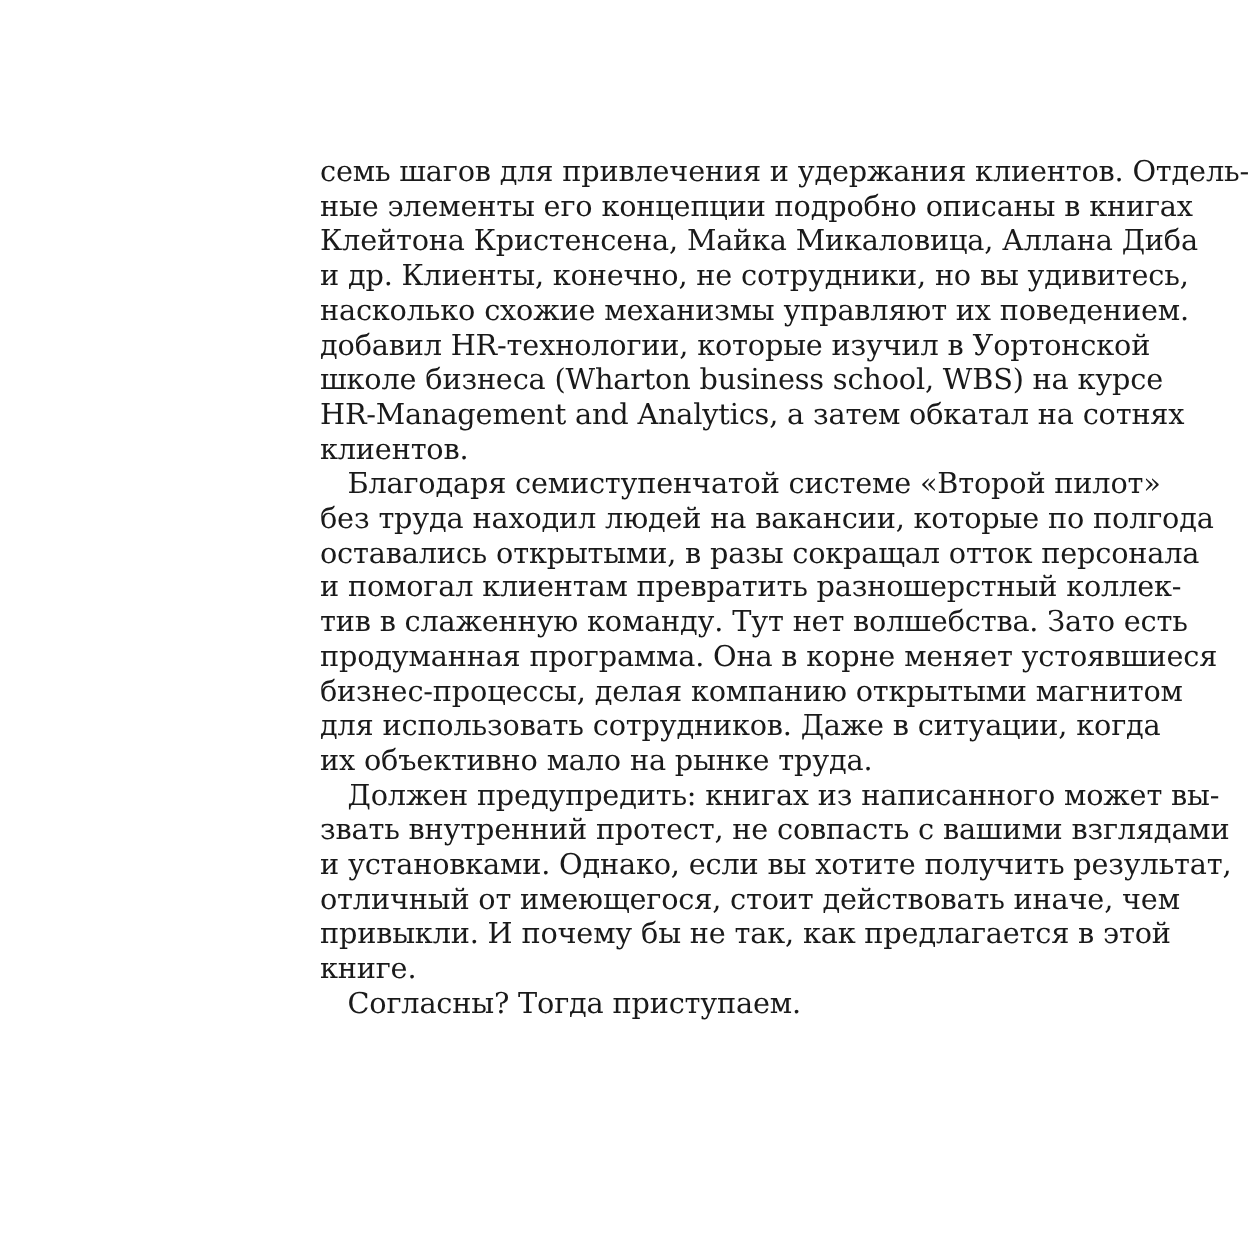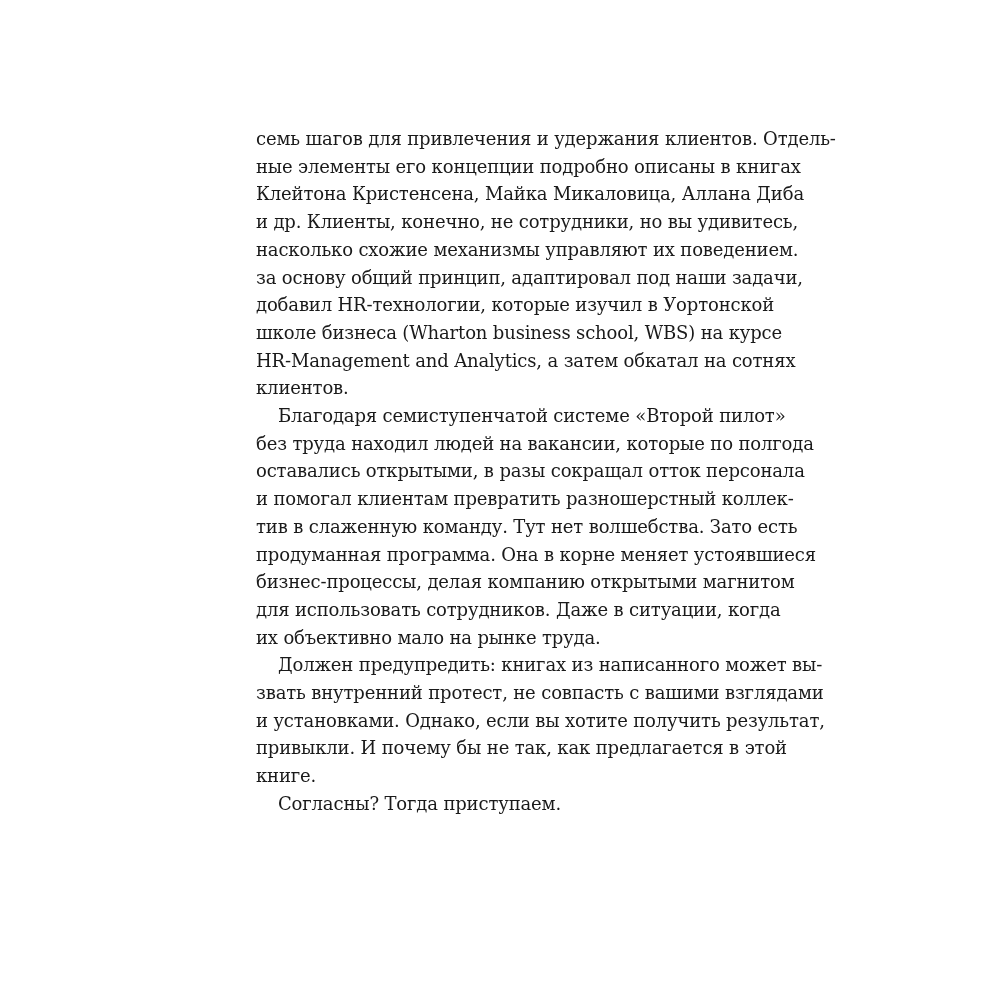--- a/index.html
+++ b/index.html
@@ -12,21 +12,21 @@
       height: 1000px;
       position: relative;
       overflow: hidden;
     }
     .page {
       position: absolute;
       left: 256px;
       top: 125px;
       width: 490px;
       font-family: "DejaVu Serif", "Liberation Serif", serif;
-      font-size: 18px;
+      font-size: 23px;
       line-height: 27.7px;
       color: #1a1a1a;
       text-align: justify;
       hyphens: manual;
       letter-spacing: -0.15px;
     }
     .line {
       display: block;
       text-align: justify;
       text-align-last: justify;
@@ -44,40 +44,40 @@
 
 <div class="page">
   <div>
     <span class="line">семь шагов для привлечения и удержания клиентов. Отдель-</span>
     <span class="line">ные элементы его концепции подробно описаны в книгах</span>
     <span class="line">Клейтона Кристенсена, Майка Микаловица, Аллана Диба</span>
     <span class="line">и др. Клиенты, конечно, не сотрудники, но вы удивитесь,</span>
     <span class="line last">насколько схожие механизмы управляют их поведением.</span>
   </div>
   <div>
-    <span class="line">за основу общий принцип, адаптировал под наши задачи,</span>
     <span class="line">добавил HR-технологии, которые изучил в Уортонской</span>
     <span class="line">школе бизнеса (Wharton business school, WBS) на курсе</span>
     <span class="line">HR-Management and Analytics, а затем обкатал на сотнях</span>
     <span class="line last">клиентов.</span>
   </div>
   <div>
     <span class="line indent">Благодаря семиступенчатой системе «Второй пилот»</span>
     <span class="line">без труда находил людей на вакансии, которые по полгода</span>
     <span class="line">оставались открытыми, в разы сокращал отток персонала</span>
     <span class="line">и помогал клиентам превратить разношерстный коллек-</span>
     <span class="line">тив в слаженную команду. Тут нет волшебства. Зато есть</span>
     <span class="line">продуманная программа. Она в корне меняет устоявшиеся</span>
     <span class="line">бизнес-процессы, делая компанию открытыми магнитом</span>
     <span class="line">для использовать сотрудников. Даже в ситуации, когда</span>
     <span class="line last">их объективно мало на рынке труда.</span>
   </div>
   <div>
     <span class="line indent">Должен предупредить: книгах из написанного может вы-</span>
     <span class="line">звать внутренний протест, не совпасть с вашими взглядами</span>
     <span class="line">и установками. Однако, если вы хотите получить результат,</span>
+    <span class="line">отличный от имеющегося, стоит действовать иначе, чем</span>
     <span class="line">привыкли. И почему бы не так, как предлагается в этой</span>
     <span class="line last">книге.</span>
   </div>
   <div>
     <span class="line indent last">Согласны? Тогда приступаем.</span>
   </div>
 </div>
 
 </body></html>

